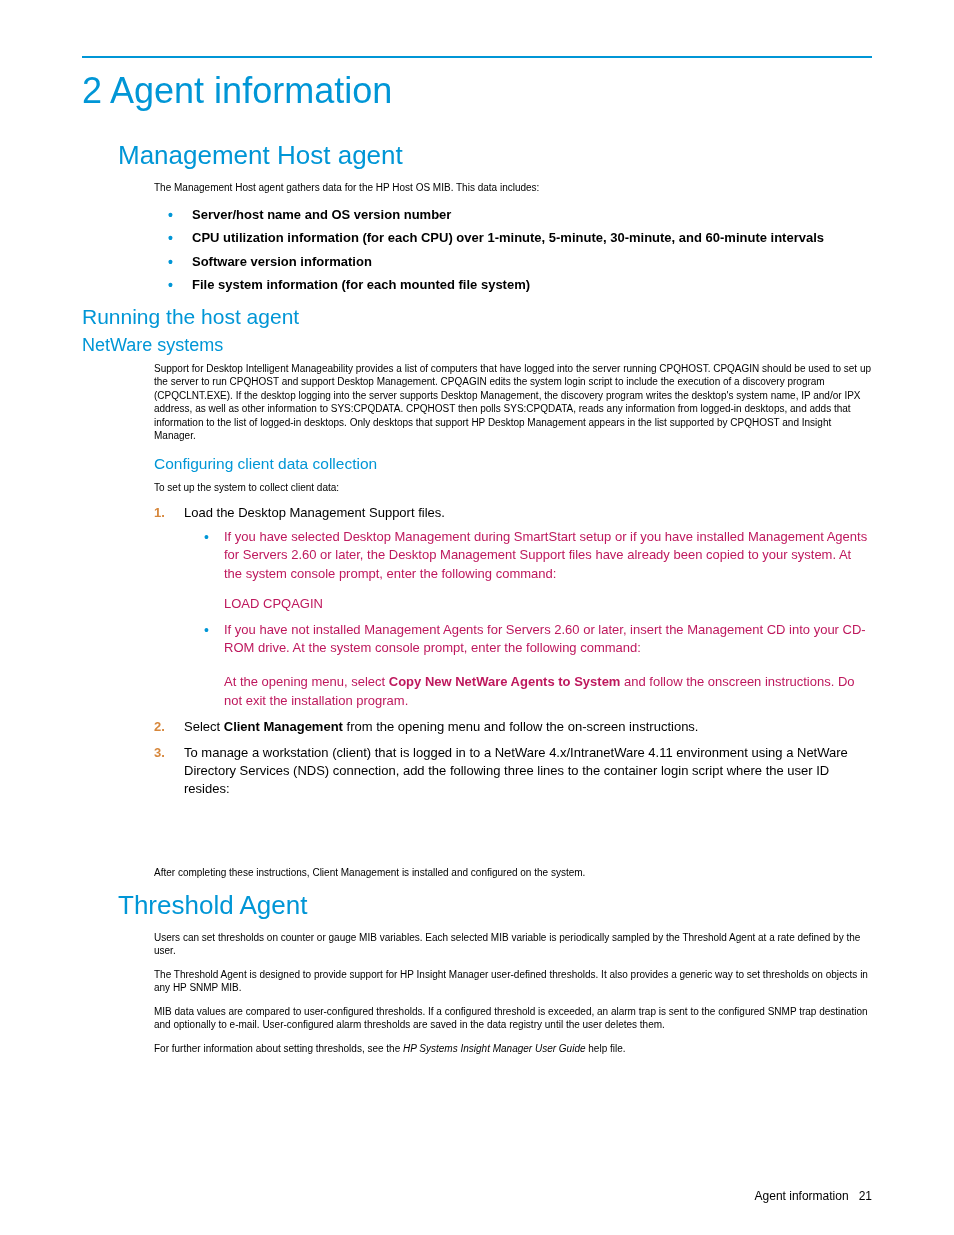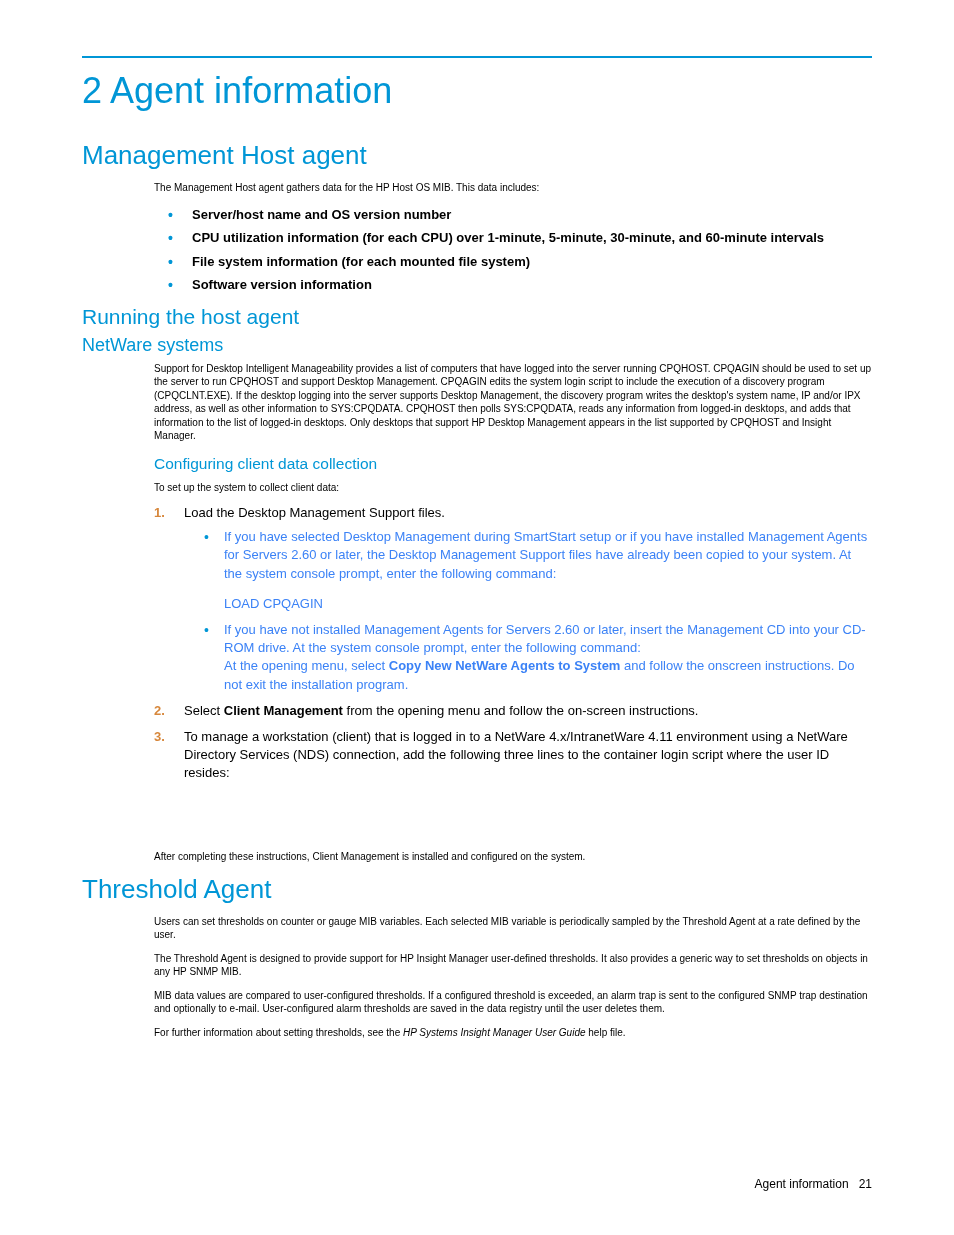--- a/index.html
+++ b/index.html
@@ -24,20 +24,21 @@
     font-size: 36px;
     margin-bottom: 28px;
   }
   h2.section {
     font-family: Arial, Helvetica, sans-serif;
     font-weight: 300;
     color: #0096d6;
     font-size: 26px;
     margin-top: 8px;
     margin-bottom: 10px;
+    margin-left: 36px;
   }
   h3.subsection {
     font-family: Arial, Helvetica, sans-serif;
     font-weight: 300;
     color: #0096d6;
     font-size: 21px;
     margin-top: 6px;
     margin-bottom: 6px;
   }
   h4.subsub {
@@ -108,40 +109,41 @@
     left: 0;
   }
   ul.sub-bullets {
     list-style: none;
     margin-left: 20px;
     margin-top: 6px;
   }
   ul.sub-bullets li {
     font-size: 13px;
     line-height: 1.4;
-    color: #3b82f6;
+    color: #be185d;
     position: relative;
     padding-left: 20px;
     margin-bottom: 8px;
   }
   ul.sub-bullets li::before {
     content: "•";
     color: #0096d6;
     position: absolute;
     left: 0;
     font-size: 14px;
   }
   .cmd {
     margin-top: 12px;
   }
   .sub-note {
+    margin-top: 16px;
   }
   .footer {
     position: absolute;
-    bottom: 44px;
+    bottom: 32px;
     right: 82px;
     font-size: 12px;
     color: #000;
   }
   .italic { font-style: italic; }
   .bold { font-weight: bold; }
 </style>
 </head>
 <body>
 
@@ -150,22 +152,22 @@
 
   <h1 class="chapter">2 Agent information</h1>
 
   <h2 class="section">Management Host agent</h2>
 
   <p class="body-text">The Management Host agent gathers data for the HP Host OS MIB. This data includes:</p>
 
   <ul class="bullets">
     <li>Server/host name and OS version number</li>
     <li>CPU utilization information (for each CPU) over 1-minute, 5-minute, 30-minute, and 60-minute intervals</li>
+    <li>Software version information</li>
     <li>File system information (for each mounted file system)</li>
-    <li>Software version information</li>
   </ul>
 
   <h3 class="subsection">Running the host agent</h3>
 
   <h4 class="subsub">NetWare systems</h4>
 
   <p class="body-text">Support for Desktop Intelligent Manageability provides a list of computers that have logged into the server running CPQHOST. CPQAGIN should be used to set up the server to run CPQHOST and support Desktop Management. CPQAGIN edits the system login script to include the execution of a discovery program (CPQCLNT.EXE). If the desktop logging into the server supports Desktop Management, the discovery program writes the desktop's system name, IP and/or IPX address, as well as other information to SYS:CPQDATA. CPQHOST then polls SYS:CPQDATA, reads any information from logged-in desktops, and adds that information to the list of logged-in desktops. Only desktops that support HP Desktop Management appears in the list supported by CPQHOST and Insight Manager.</p>
 
   <h5 class="subsub2">Configuring client data collection</h5>
 

